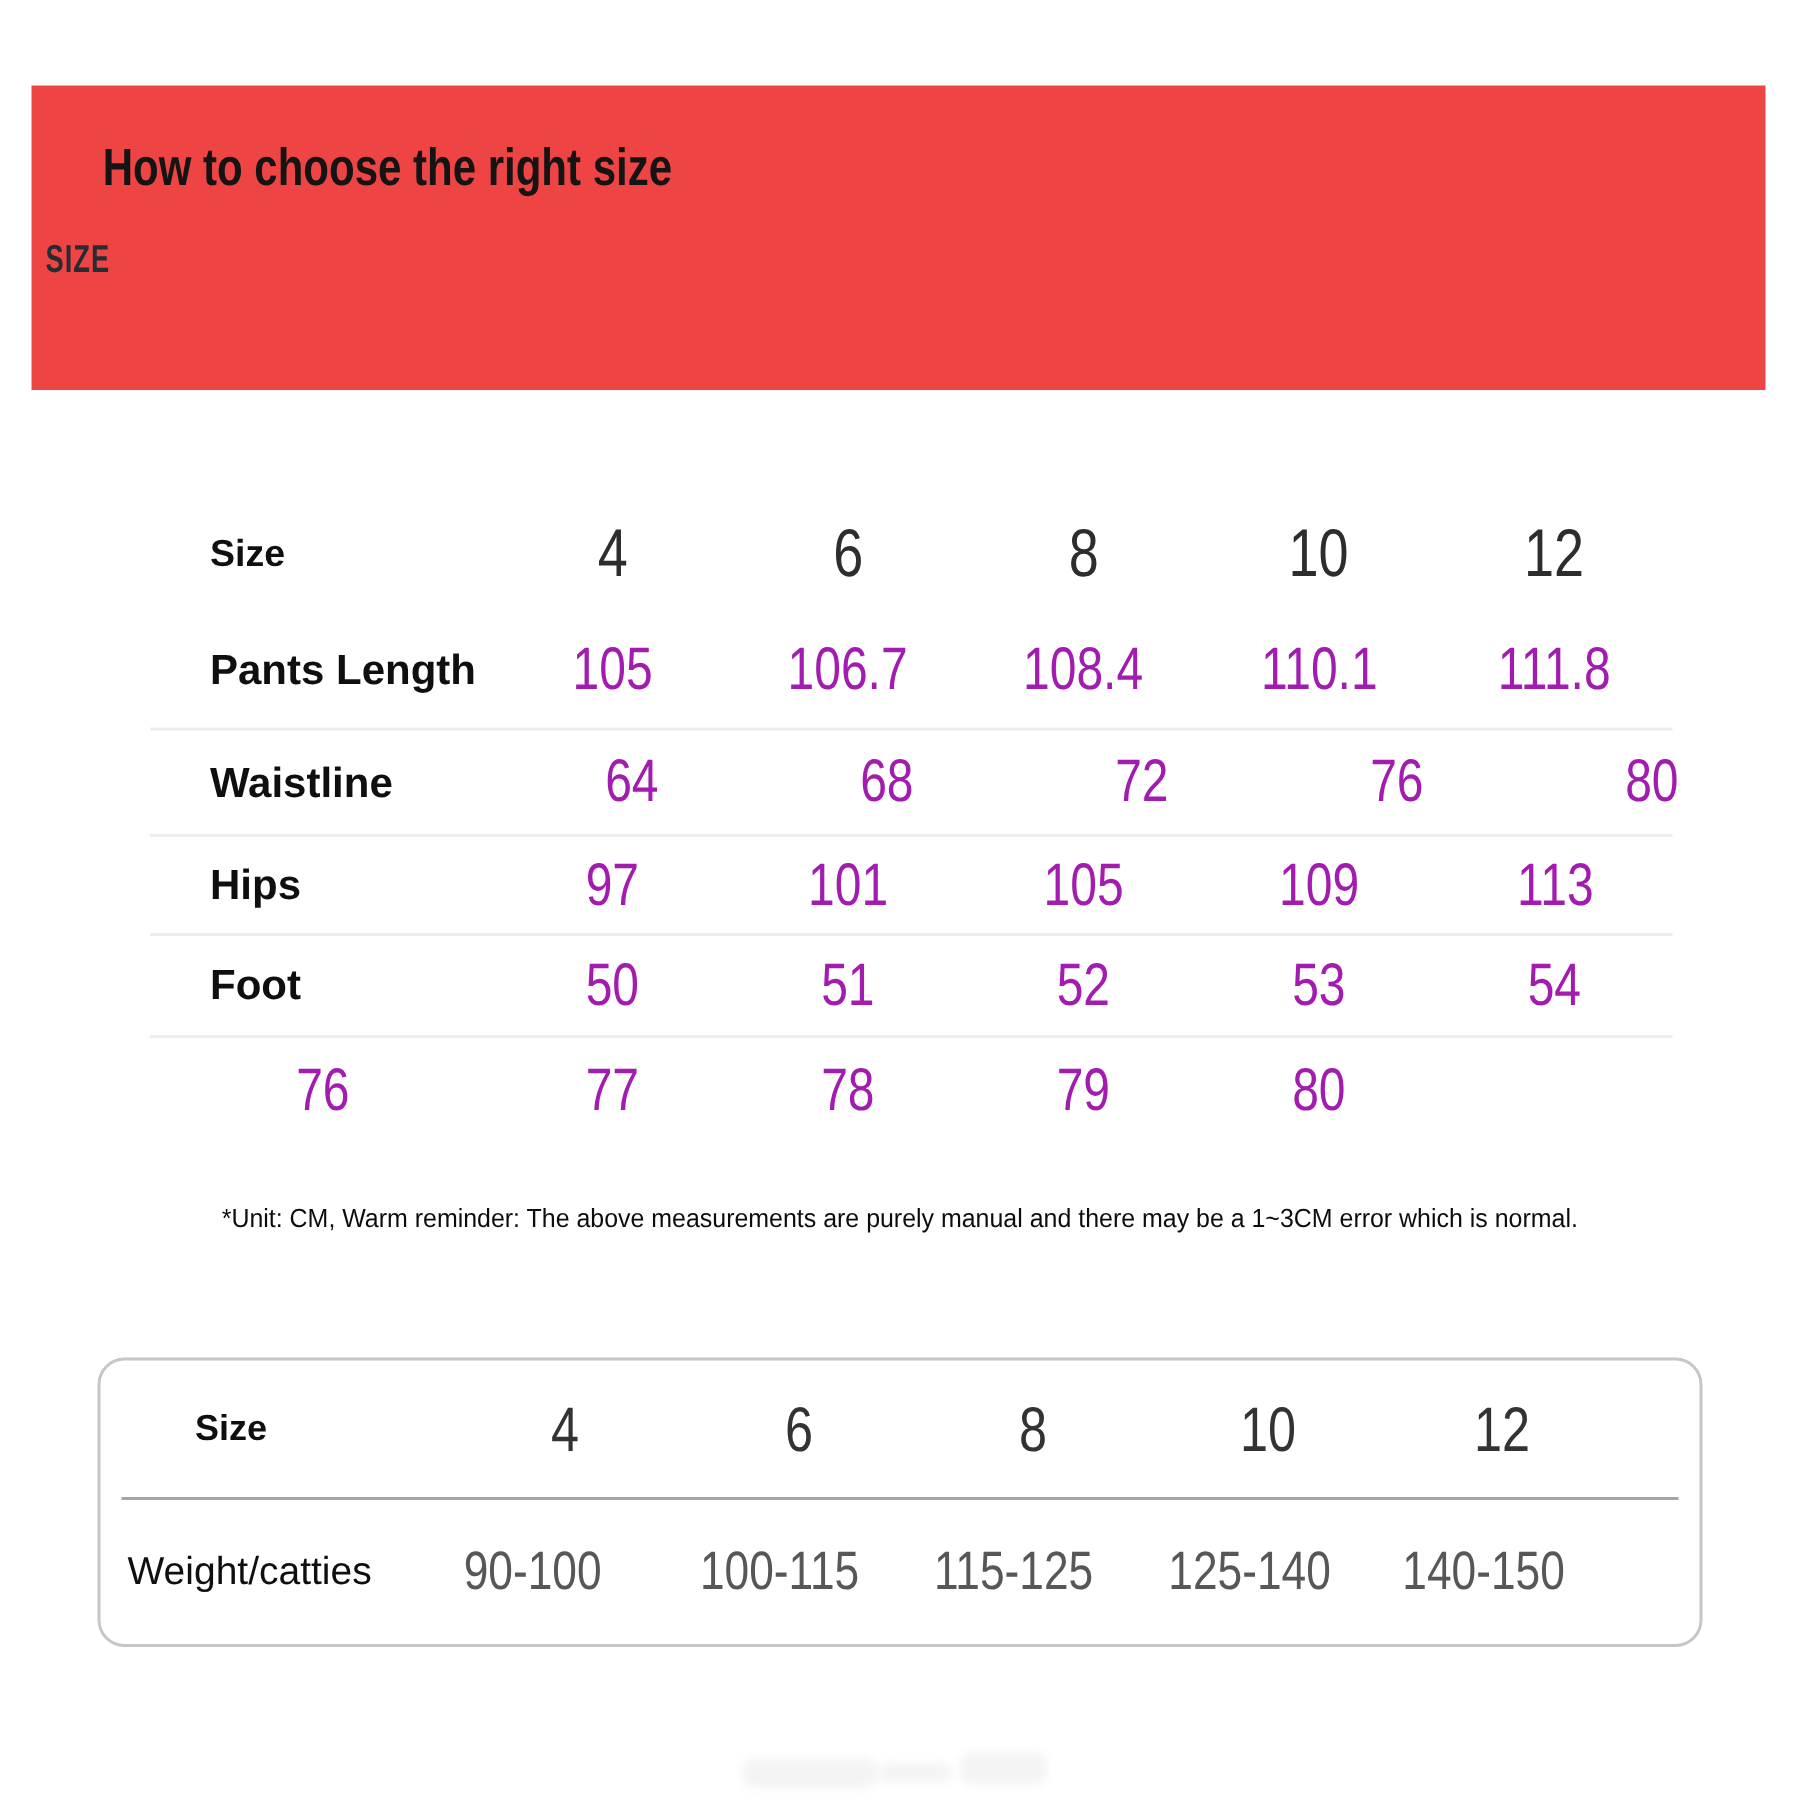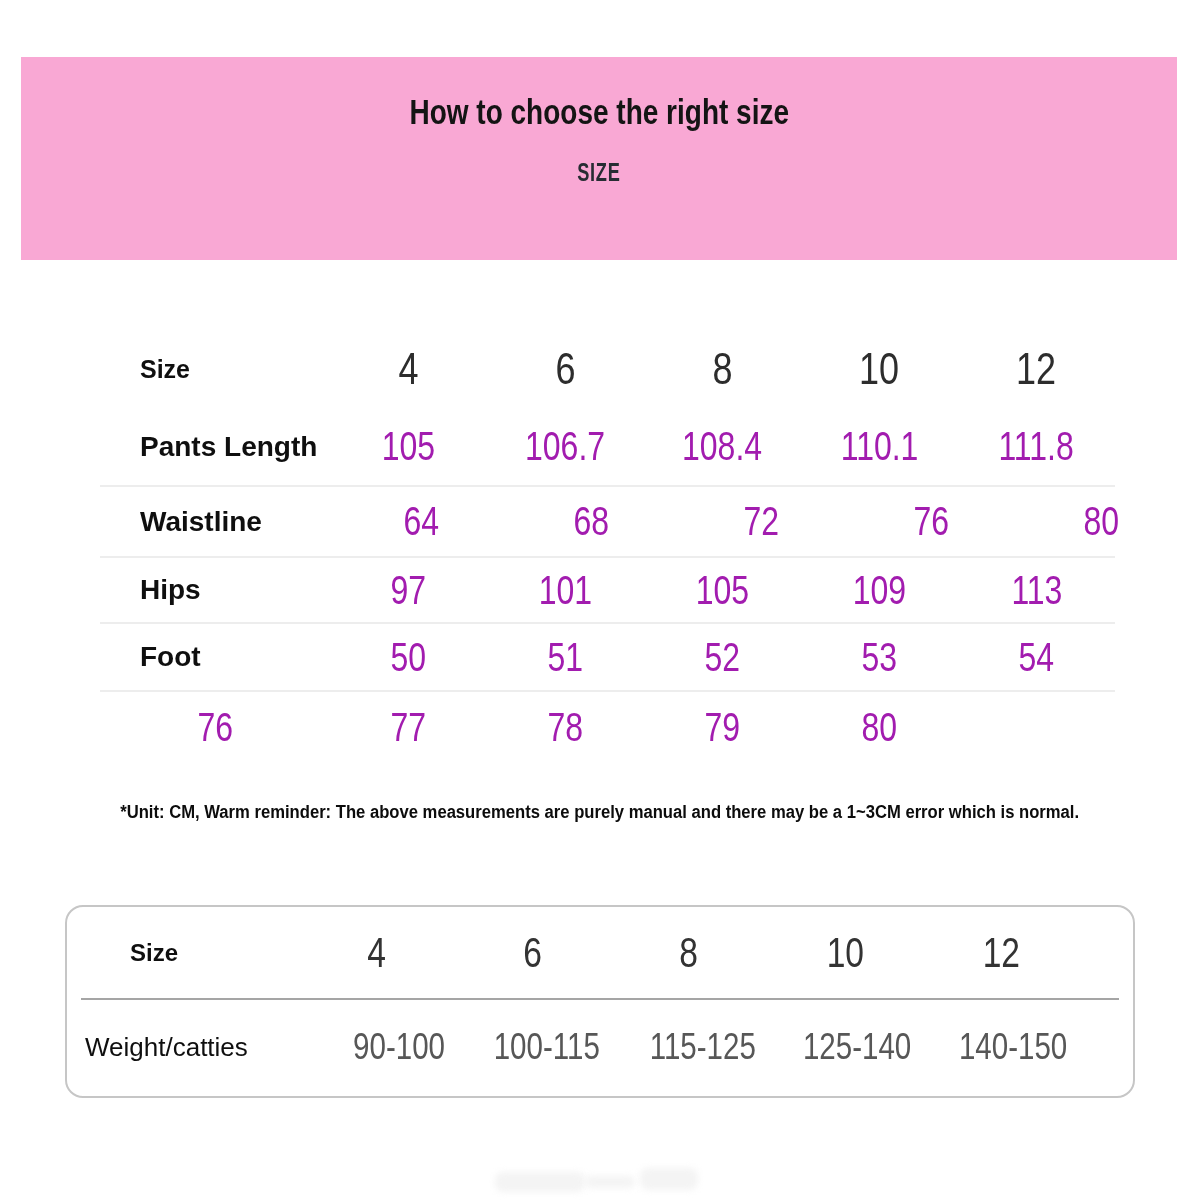--- a/index.html
+++ b/index.html
@@ -3,21 +3,21 @@
 <meta charset="utf-8">
 <style>
   html,body{margin:0;padding:0;}
   body{
     width:1200px;height:1200px;background:#ffffff;position:relative;overflow:hidden;
     font-family:"Liberation Sans", sans-serif;color:#111;
   }
   
   .header-box{
     position:absolute;left:21px;top:57px;width:1156px;height:203px;
-    background:#f9a8d4;text-align:center;
+    background:#ef4444;text-align:left;
   }
   .title{
     margin-top:36px;line-height:38px;font-size:35px;font-weight:bold;color:#141414;
   }
   .title .squeeze{display:inline-block;transform:scaleX(0.80);transform-origin:center;white-space:nowrap;}
   .subtitle{
     margin-top:27px;line-height:28px;font-size:26px;font-weight:bold;color:#272c33;letter-spacing:1px;
   }
   .subtitle .squeeze{display:inline-block;transform:scaleX(0.70);transform-origin:center;}
   
@@ -34,40 +34,40 @@
   .t1-r5{height:70px;}
   .t1-label{font-size:28px;font-weight:bold;color:#0f0f0f;padding-left:40px;white-space:nowrap;}
   .t1-head .t1-label{font-size:25px;}
   .t1-sizehead{text-align:center;font-size:45px;font-weight:normal;color:#2d2d2d;}
   .t1-sizehead .num{display:inline-block;transform:scaleX(0.80);transform-origin:center;}
   .t1-val{text-align:center;font-size:40px;color:#a21caf;}
   .t1-val .num{display:inline-block;transform:scaleX(0.80);transform-origin:center;white-space:nowrap;}
   
   .note{
     position:absolute;left:0;top:797px;width:1200px;text-align:center;
-    font-size:17.5px;font-weight:bold;color:#0c0c0c;line-height:30px;
+    font-size:17.5px;font-weight:normal;color:#0c0c0c;line-height:30px;
   }
   .note .squeeze{display:inline-block;transform:scaleX(0.95);transform-origin:center;white-space:nowrap;}
   
   .table2{
     position:absolute;left:65px;top:905px;width:1070px;height:193px;
     border:2px solid #c6c6c6;border-radius:18px;box-sizing:border-box;background:#ffffff;
   }
   .t2-row{
     display:grid;grid-template-columns:217px repeat(5,156px);
     align-items:center;padding-left:15px;box-sizing:border-box;
   }
   .t2-r1{height:91px;}
   .t2-r2{height:94px;}
   .t2-divider{height:2px;background:#a5a5a5;margin:0 14px;}
   .t2-label-size{font-size:24px;font-weight:bold;color:#0f0f0f;padding-left:48px;}
   .t2-label-weight{font-size:26px;font-weight:normal;color:#0f0f0f;padding-left:3px;white-space:nowrap;}
   .t2-sizehead{text-align:center;font-size:42px;font-weight:normal;color:#333333;}
   .t2-sizehead .num{display:inline-block;transform:scaleX(0.80);transform-origin:center;}
-  .t2-val{text-align:right;font-size:36px;color:#575757;}
+  .t2-val{text-align:left;font-size:36px;color:#575757;}
   .t2-val .num{display:inline-block;transform:scaleX(0.82);transform-origin:center;white-space:nowrap;}
   
   .ghost{position:absolute;background:#f4f4f4;border-radius:8px;filter:blur(3px);}
   .ghost.g1{left:495px;top:1172px;width:90px;height:20px;}
   .ghost.g2{left:585px;top:1176px;width:50px;height:12px;}
   .ghost.g3{left:640px;top:1168px;width:58px;height:22px;}
 </style>
 </head>
 <body>
 

